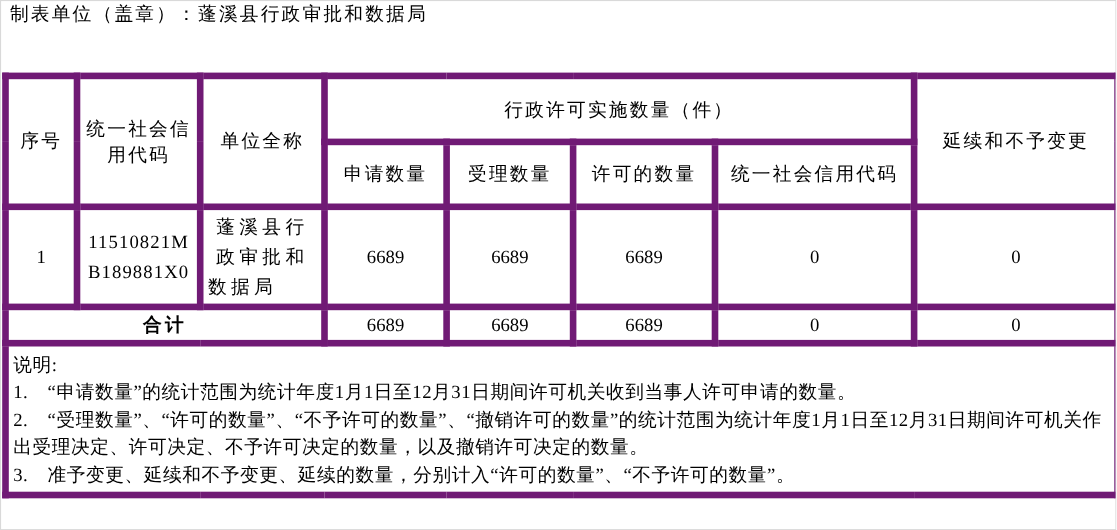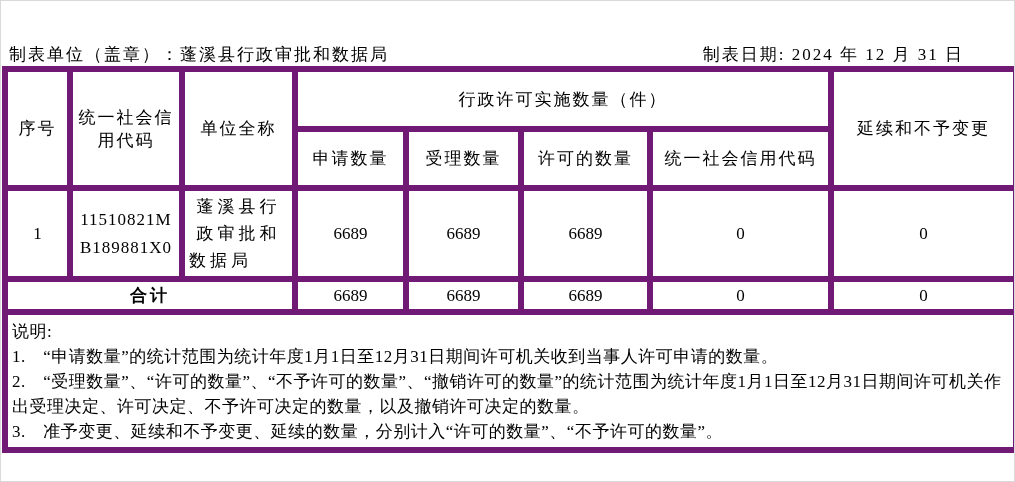--- a/index.html
+++ b/index.html
@@ -23,21 +23,21 @@
     justify-content: center;
   }
   .report-title {
     font-size: 22px;
     font-weight: bold;
     letter-spacing: 1px;
   }
   .info-bar {
     height: 65px;
     display: flex;
-    align-items: flex-end;
+    align-items: flex-start;
     justify-content: space-between;
     padding: 0 50px 0 8px;
     font-size: 17px;
     letter-spacing: 2px;
   }
   table.stats {
     border-collapse: collapse;
     table-layout: fixed;
     width: 1011px;
     margin-left: 1px;
@@ -85,21 +85,20 @@
   .note-line { text-align: left; }
 </style>
 </head>
 <body>
 
 <div class="page">
 
 
   <div class="info-bar">
     <span>制表单位（盖章）：蓬溪县行政审批和数据局</span>
-    <span>制表日期: 2024 年 12 月 31 日</span>
   </div>
 
   <table class="stats">
     <colgroup>
       <col style="width:65px">
         <col style="width:112px">
         <col style="width:113px">
       <col style="width:111px">
         <col style="width:115px">
         <col style="width:129px">

